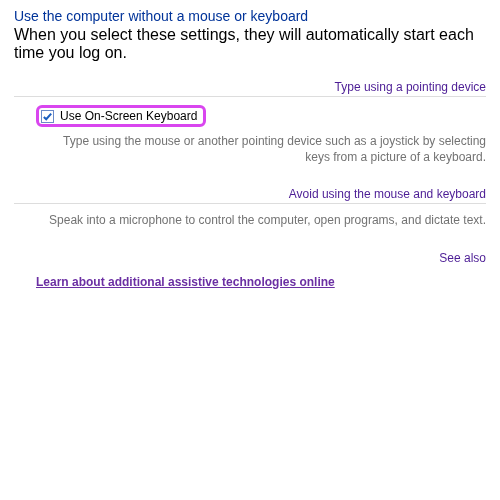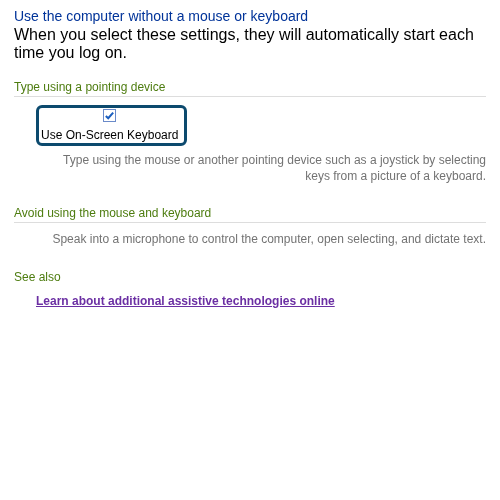--- a/index.html
+++ b/index.html
@@ -24,39 +24,39 @@
     .page-subtitle {
       font-size: 16px;
       color: #000;
       margin-bottom: 18px;
     }
     .section {
       margin-bottom: 22px;
     }
     .section-header {
       font-size: 12px;
-      color: #4d7c0f;
+      color: #4c1d95;
       border-bottom: 1px solid #ddd;
       padding-bottom: 2px;
       margin-bottom: 8px;
+      text-align: right;
     }
     .section-body {
       padding-left: 22px;
     }
     .checkbox-row {
       display: inline-flex;
       align-items: center;
       gap: 6px;
       padding: 1px 6px 1px 2px;
       margin-bottom: 6px;
     }
     .highlighted {
-      border: 3px solid #0c4a6e;
+      border: 3px solid #d946ef;
       border-radius: 6px;
-      flex-direction: column;
     }
     .checkbox {
       width: 13px;
       height: 13px;
       border: 1px solid #6a8ac9;
       background: #fff;
       display: inline-flex;
       align-items: center;
       justify-content: center;
       flex-shrink: 0;
@@ -113,21 +113,21 @@
       </span>
       <span class="checkbox-label">Use On-Screen Keyboard</span>
     </div>
     <div class="helper-text">Type using the mouse or another pointing device such as a joystick by selecting keys from a picture of a keyboard.</div>
   </div>
 </div>
 
 <div class="section">
   <div class="section-header">Avoid using the mouse and keyboard</div>
   <div class="section-body">
-    <div class="helper-text" style="padding-left:0">Speak into a microphone to control the computer, open selecting, and dictate text.</div>
+    <div class="helper-text" style="padding-left:0">Speak into a microphone to control the computer, open programs, and dictate text.</div>
   </div>
 </div>
 
 <div class="section">
   <div class="section-header" style="border-bottom:none">See also</div>
   <div class="see-also-link">
     <a class="link visited underline">Learn about additional assistive technologies online</a>
   </div>
 </div>
 

